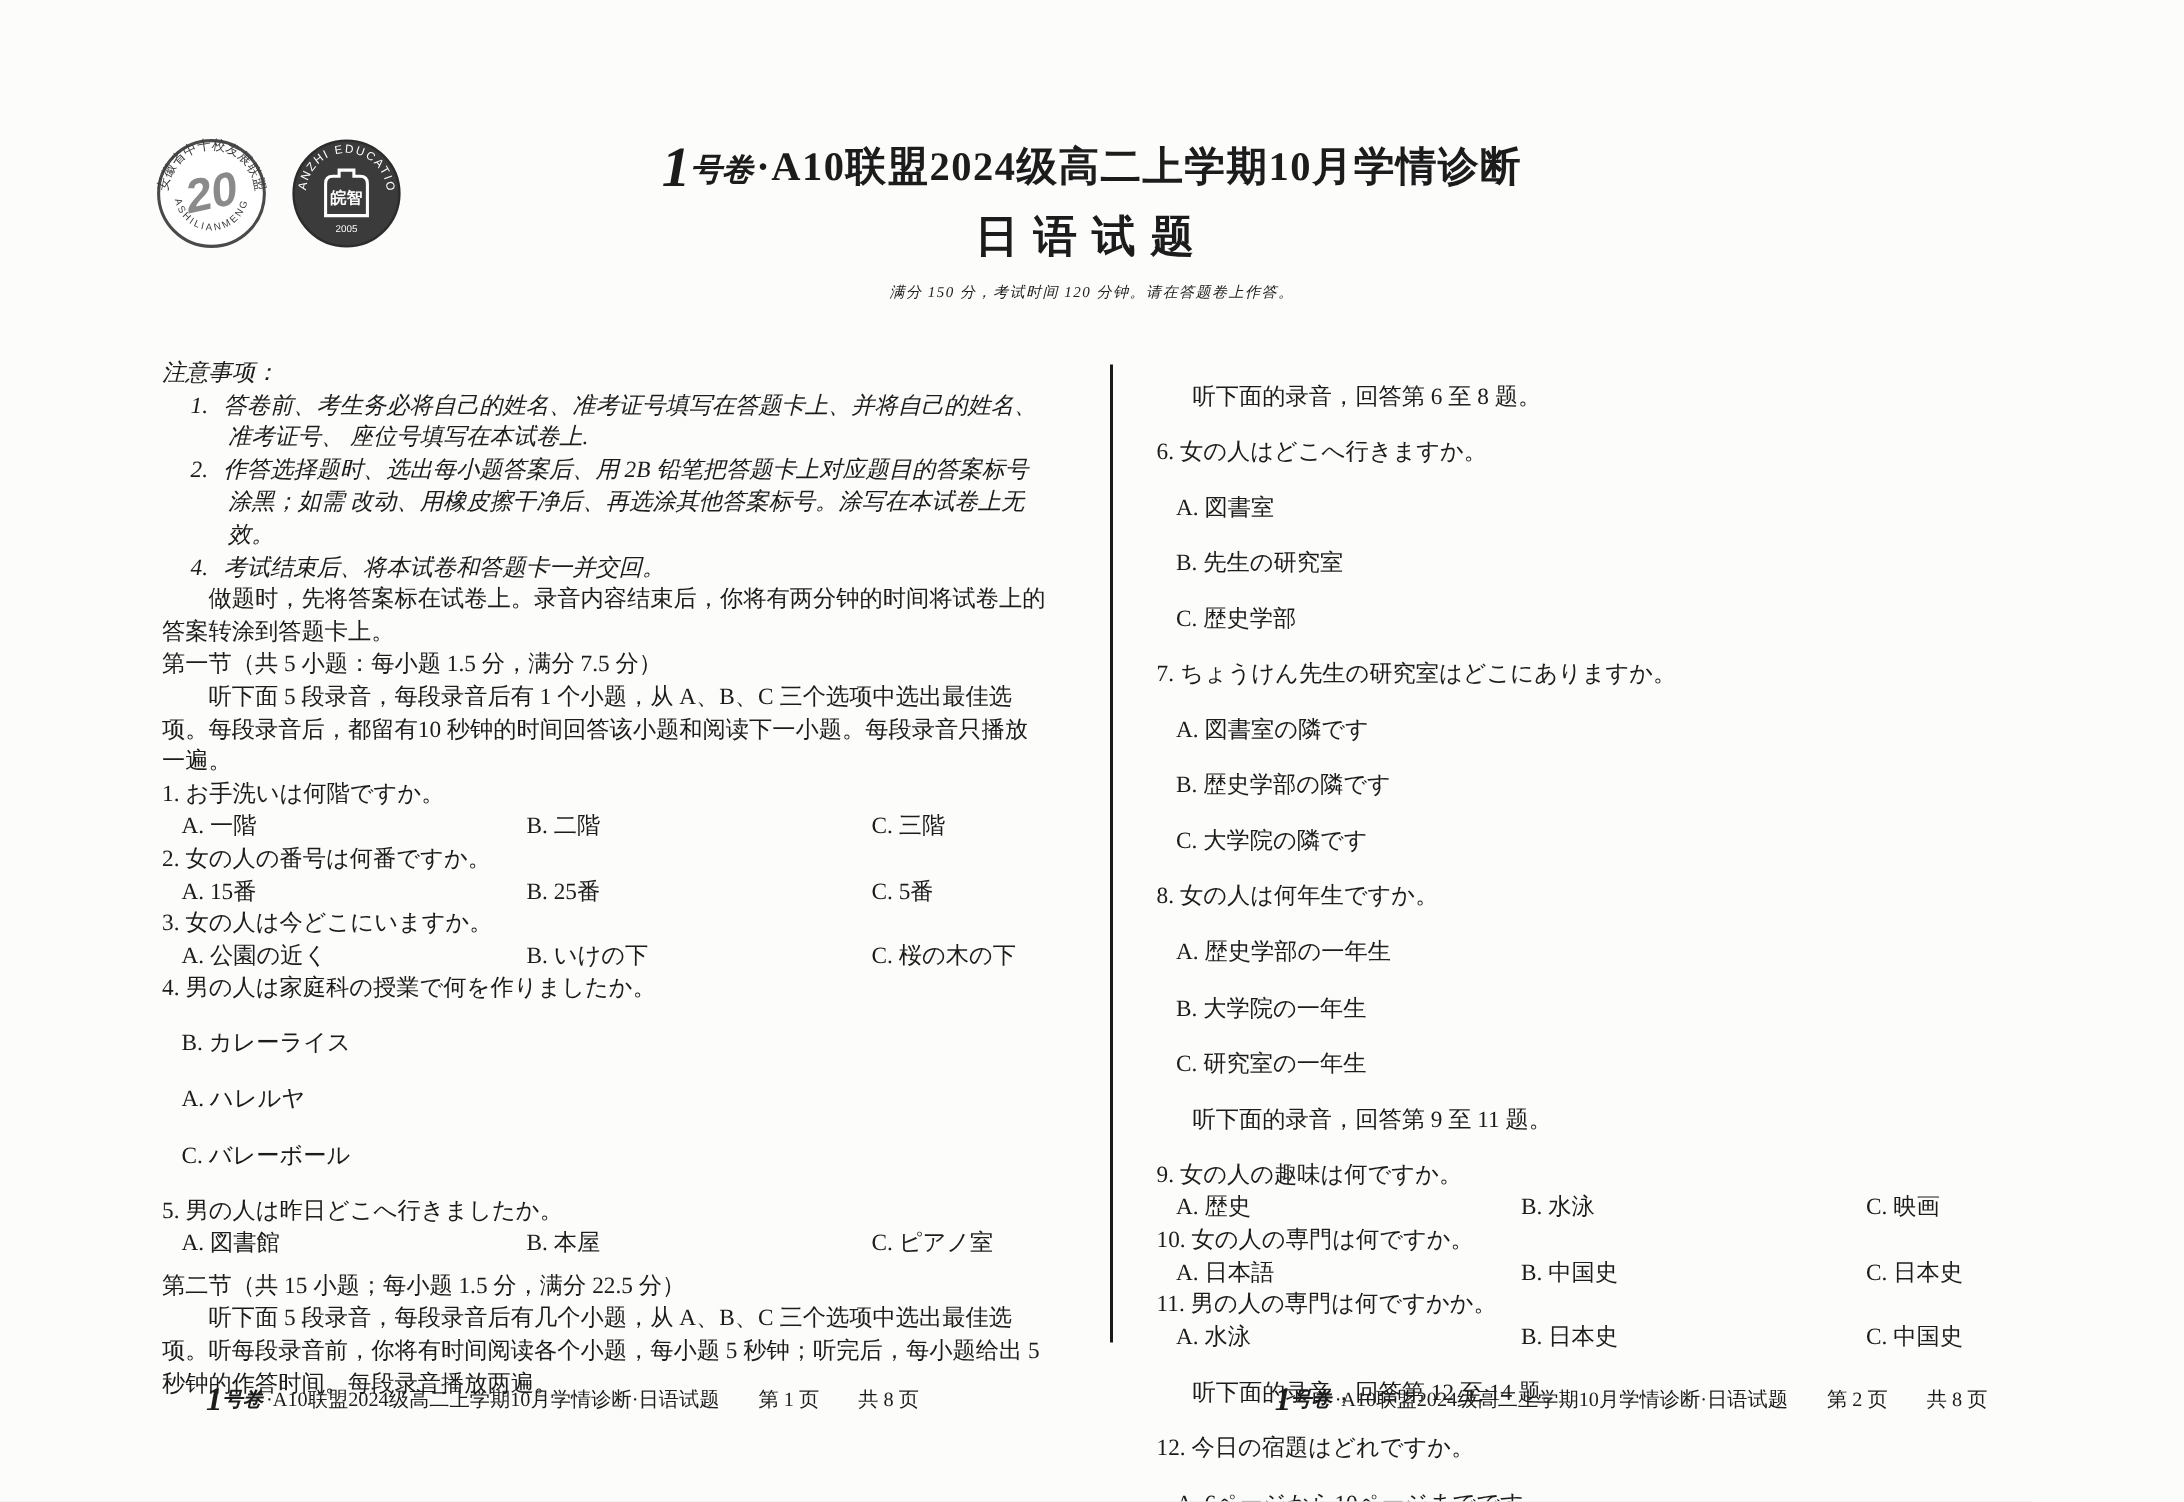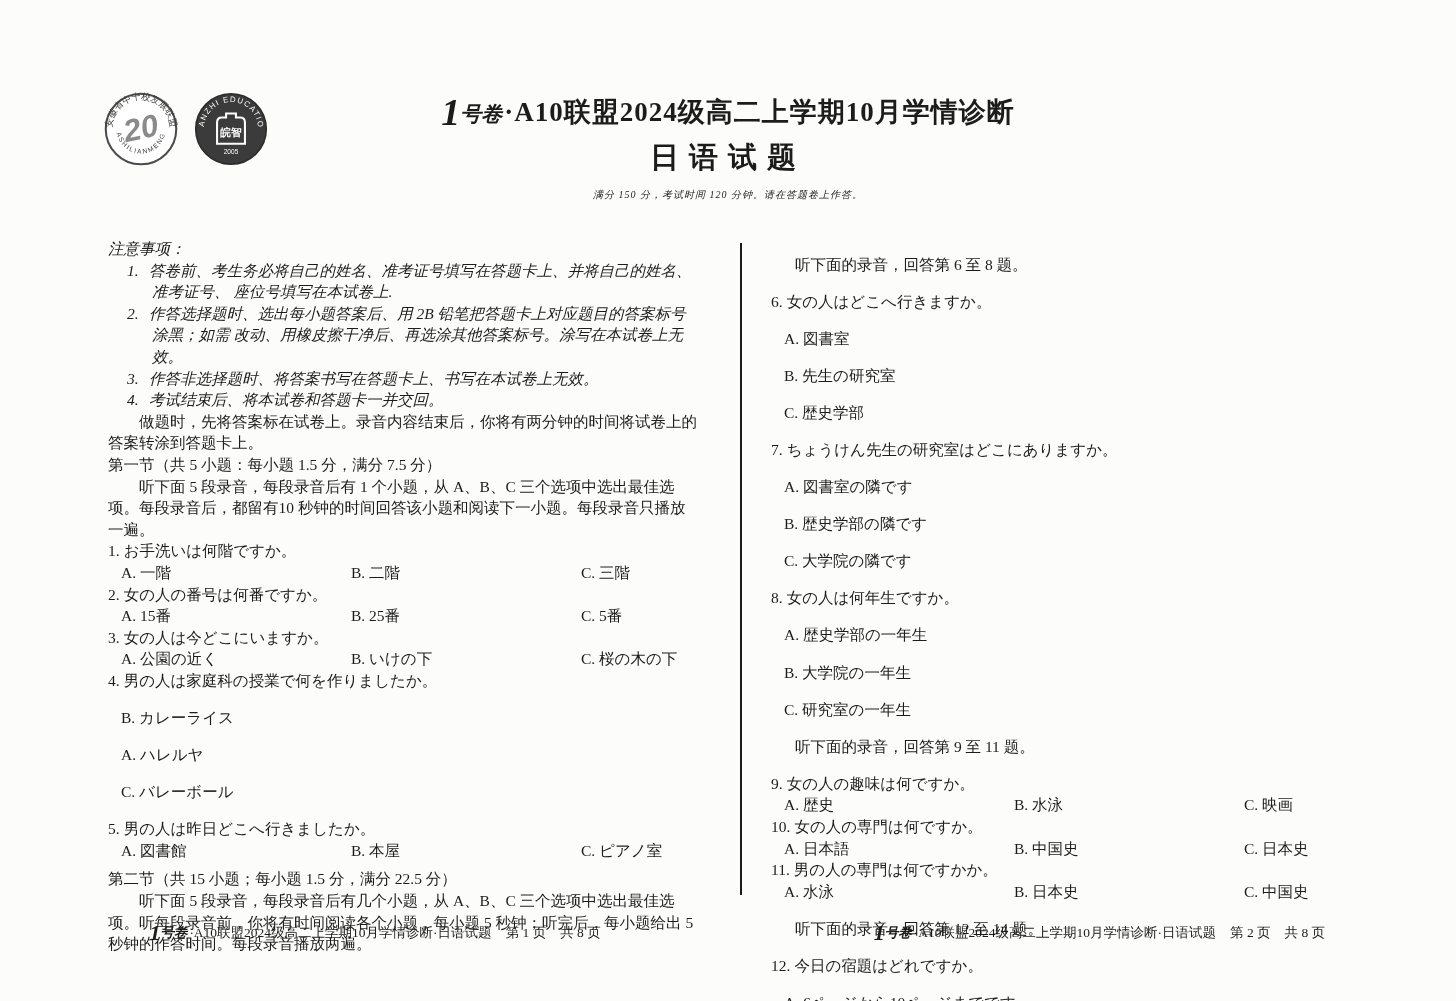--- a/index.html
+++ b/index.html
@@ -43,21 +43,21 @@
   .opt-cell{width:191px;flex:0 0 auto;}
   .opt-cell:last-child{width:auto;}
   .opt-stack{padding-left:13px;}
   .audio-prompt{padding-left:24px;}
   
   .footer{position:absolute;top:920px;font-size:13.5px;white-space:nowrap;}
   .footer-left{left:0;width:750px;text-align:center;}
   .footer-right{left:725px;width:600px;text-align:right;}
   .footer .series-mark{font-size:22px;vertical-align:-3px;letter-spacing:-1px;margin-right:1px;}
   .footer .series-name{font-size:13.5px;}
-  .footer .pgnum{margin-left:14px;}
+  .footer .pgnum{margin-left:26px;}
   
   .logo text{font-family:"Liberation Sans","DejaVu Sans",sans-serif;}
 </style>
 </head>
 <body>
 
 <div class="page">
 
   <div class="logos">
     <svg class="logo" viewBox="0 0 100 100">
@@ -95,21 +95,20 @@
   <div class="exam-info">满分 150 分，考试时间 120 分钟。请在答题卷上作答。</div>
 
   <div class="divider"></div>
 
   <div class="col col-left">
     <div class="notice">
       <p class="notice-heading">注意事项：</p>
       <div id="notice-items">
           <p class="notice-item"><span class="num">1.</span><span>答卷前、考生务必将自己的姓名、准考证号填写在答题卡上、并将自己的姓名、准考证号、 座位号填写在本试卷上.</span></p>
           <p class="notice-item"><span class="num">2.</span><span>作答选择题时、选出每小题答案后、用 2B 铅笔把答题卡上对应题目的答案标号涂黑；如需 改动、用橡皮擦干净后、再选涂其他答案标号。涂写在本试卷上无效。</span></p>
-          <p class="notice-item"><span class="num">3.</span><span>作答非选择题时、将答案书写在答题卡上、书写在本试卷上无效。</span></p>
           <p class="notice-item"><span class="num">4.</span><span>考试结束后、将本试卷和答题卡一并交回。</span></p>
         </div>
     </div>
     <p class="para">做题时，先将答案标在试卷上。录音内容结束后，你将有两分钟的时间将试卷上的答案转涂到答题卡上。</p>
     <p class="section-heading">第一节（共 5 小题：每小题 1.5 分，满分 7.5 分）</p>
     <p class="para">听下面 5 段录音，每段录音后有 1 个小题，从 A、B、C 三个选项中选出最佳选项。每段录音后，都留有10 秒钟的时间回答该小题和阅读下一小题。每段录音只播放一遍。</p>
     <div id="left-questions">
         <div class="question">
           <p class="q-text"><span class="q-num">1.</span><span>お手洗いは何階ですか。</span></p>
           <div class="opt-row">

